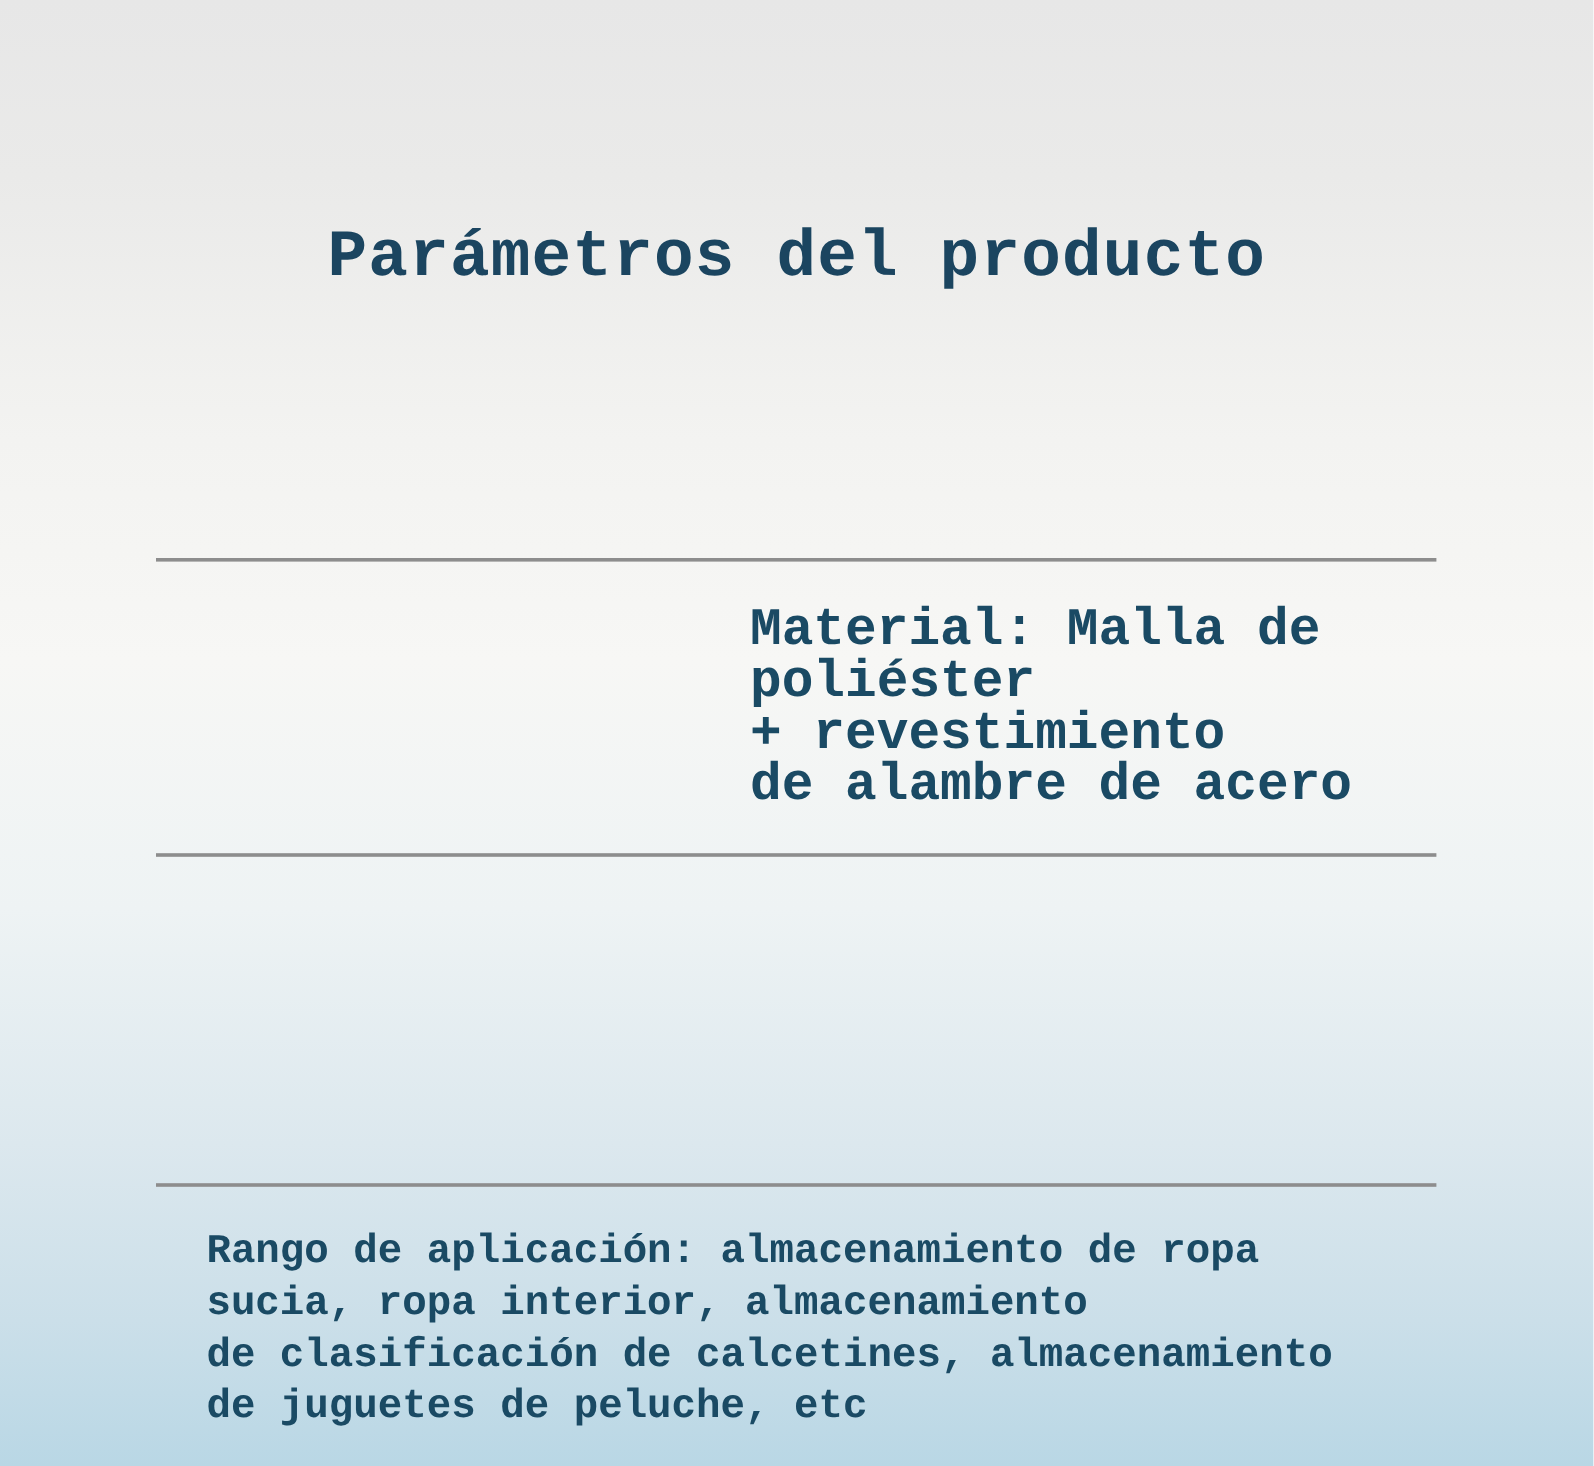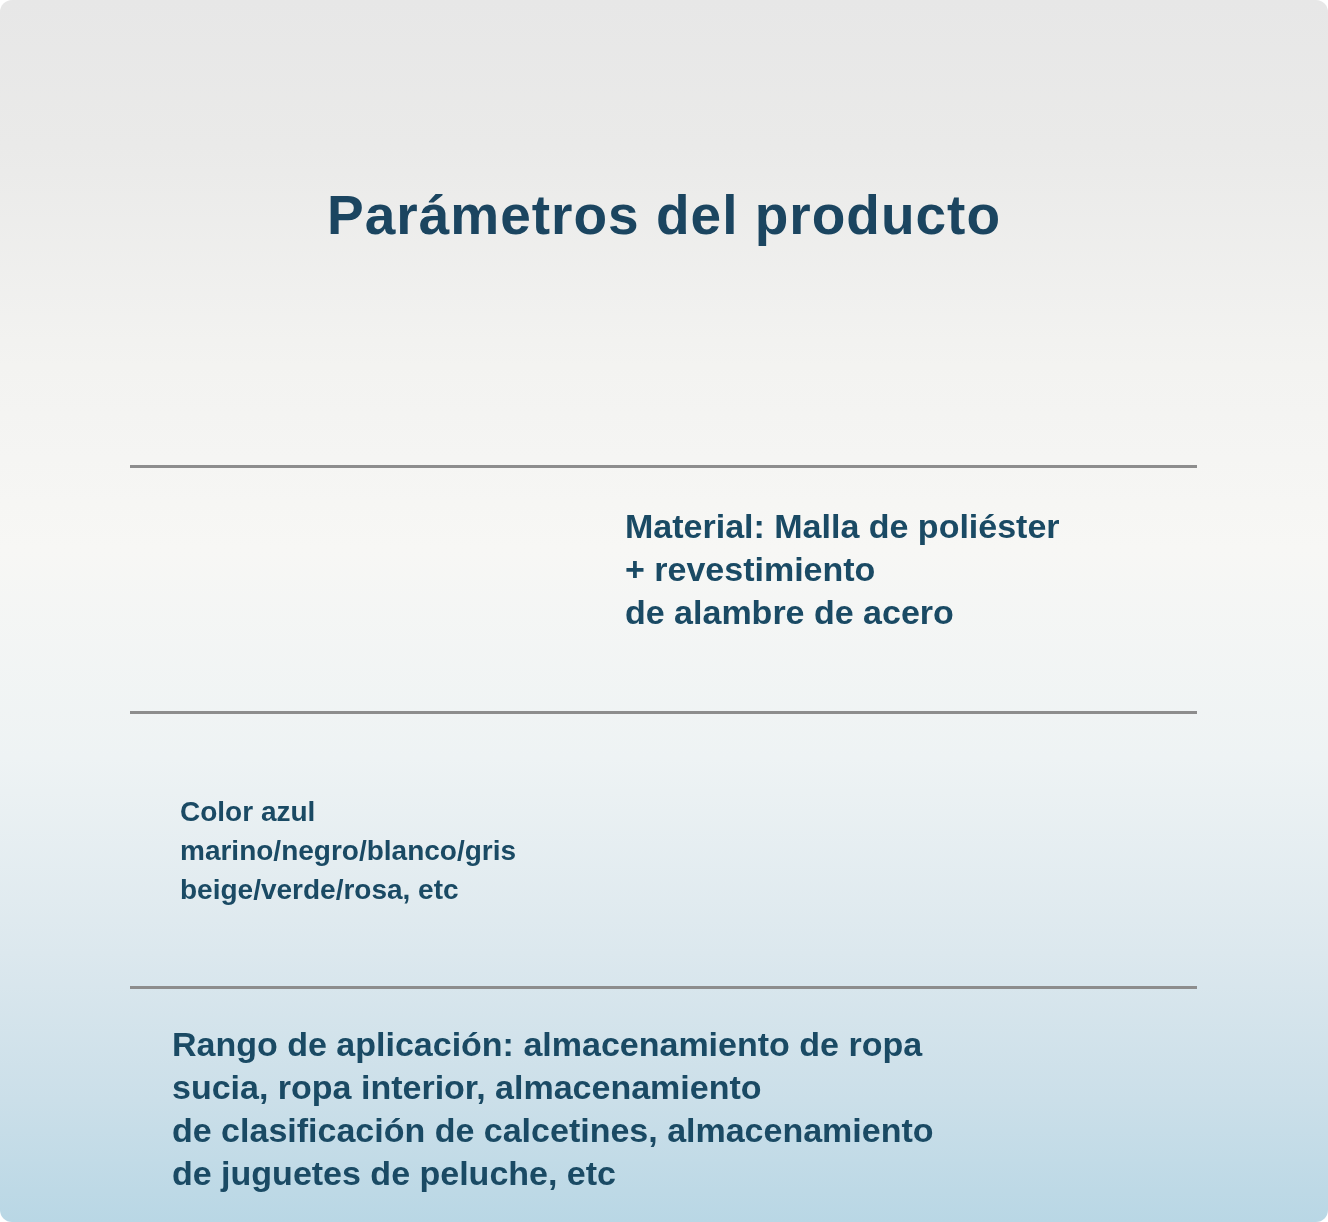--- a/index.html
+++ b/index.html
@@ -2,31 +2,30 @@
 <html><head>
 <meta charset="utf-8">
 <style>
   html, body { margin: 0; padding: 0; background: #ffffff; }
 
   .canvas {
     position: relative;
     width: 1328px;
     height: 1222px;
     overflow: hidden;
-    font-family: Liberation Sans, sans-serif;
+    font-family: Liberation Mono, monospace;
     background: linear-gradient(180deg,
       #e7e7e7 0%,
       #eaeae9 12%,
       #f3f3f1 30%,
       #f7f7f5 45%,
       #eef3f4 62%,
       #dce8ee 78%,
       #cbdfe9 90%,
       #b9d7e5 100%);
-    border-radius: 12px;
   }
 
   .title {
     position: absolute;
     top: 183px;
     left: 0;
     width: 100%;
     margin: 0;
     text-align: center;
     font-size: 55px;
@@ -46,44 +45,41 @@
   .d2 { top: 711px; }
   .d3 { top: 986px; }
 
   .cell {
     position: absolute;
     color: #1a4a64;
     font-weight: 700;
     white-space: pre-line;
   }
   .r1l { left: 180px; top: 505px; font-size: 34px; line-height: 43px; width: 420px; }
-  .r1r { left: 625px; top: 505px; font-size: 34px; line-height: 43px; width: 560px; }
+  .r1r { left: 625px; top: 505px; font-size: 44px; line-height: 43px; width: 560px; }
   .r2l { left: 180px; top: 792px; font-size: 28px; line-height: 39px; width: 420px; }
   .r2r { left: 627px; top: 783px; font-size: 34px; line-height: 43px; width: 560px; }
   .r3  { left: 172px; top: 1023px; font-size: 34px; line-height: 43px; width: 960px; }
 </style>
 </head>
 <body>
 
 <div class="canvas">
 
   <h1 class="title">Parámetros del producto</h1>
 
   <div class="divider d1"></div>
 
 
   <div class="cell r1r">Material: Malla de poliéster
 + revestimiento
 de alambre de acero</div>
 
   <div class="divider d2"></div>
 
-  <div class="cell r2l">Color azul
-marino/negro/blanco/gris
-beige/verde/rosa, etc</div>
 
 
   <div class="divider d3"></div>
 
   <div class="cell r3">Rango de aplicación: almacenamiento de ropa
 sucia, ropa interior, almacenamiento
 de clasificación de calcetines, almacenamiento
 de juguetes de peluche, etc</div>
 
 </div>

